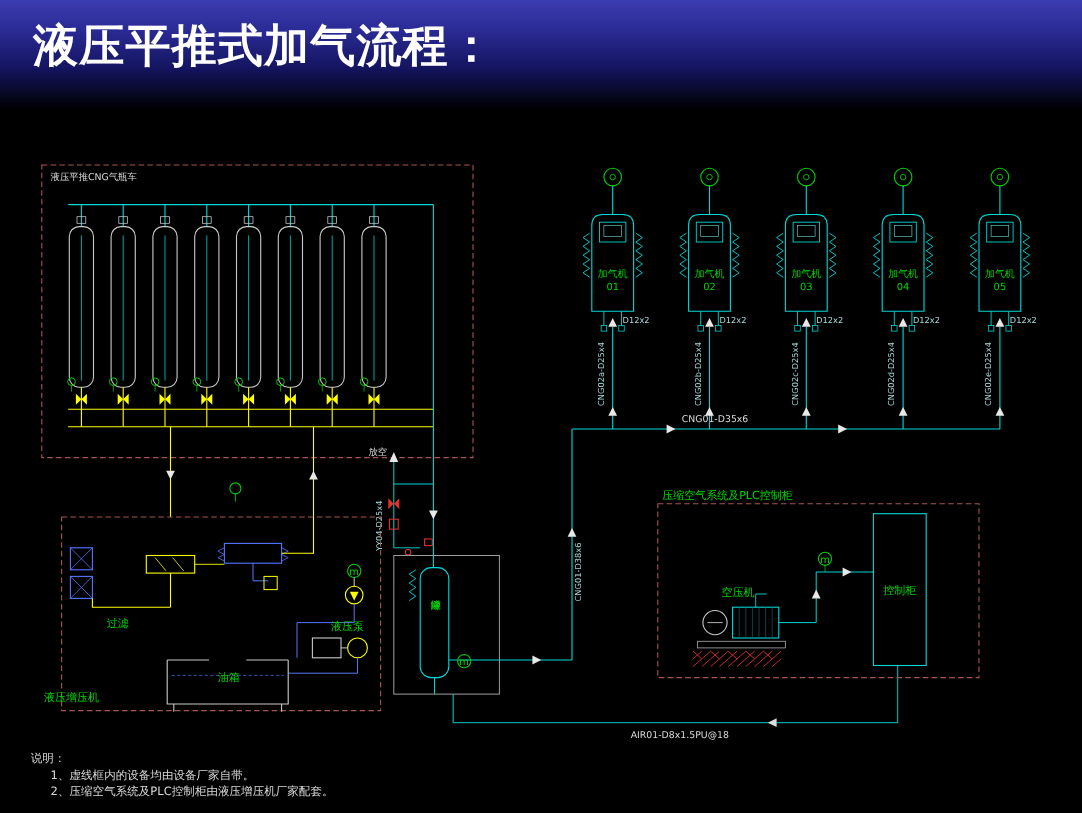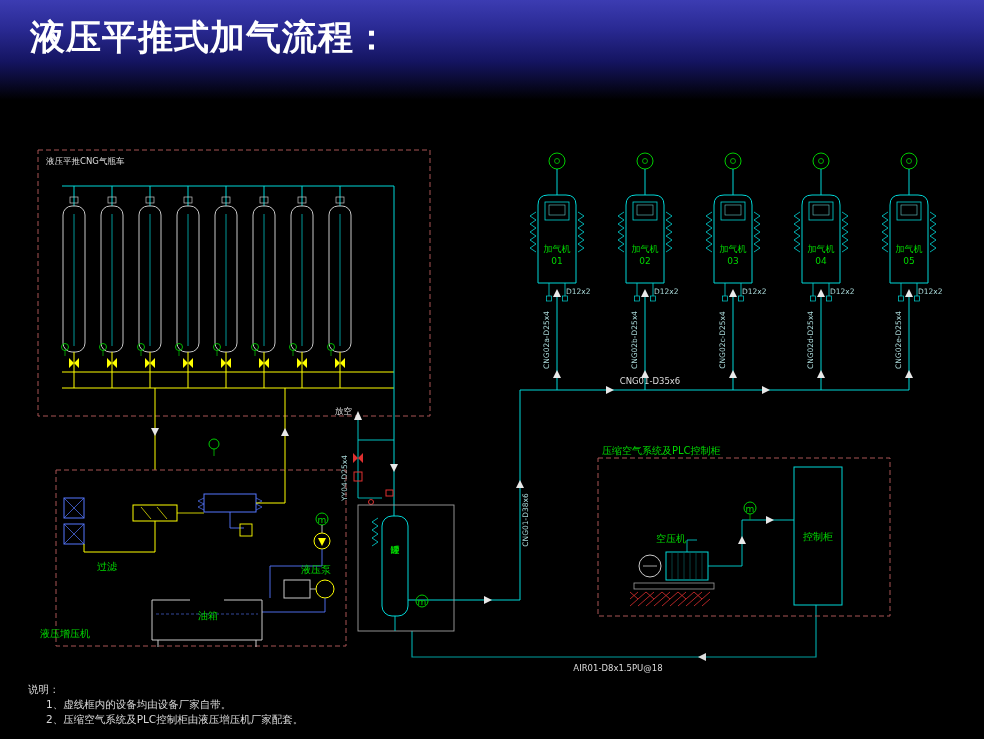--- a/index.html
+++ b/index.html
@@ -1,20 +1,20 @@
 <!DOCTYPE html>
 <html><head>
 <meta charset="utf-8">
 <style>
   html,body { margin:0; padding:0; background:#000; }
   body { width:984px; height:739px; position:relative; overflow:hidden; font-family:"DejaVu Sans",sans-serif; }
   .title-bar { position:absolute; top:0; left:0; width:984px; height:100px;
     background:linear-gradient(180deg,#3c3cb2 0%,#2a2a94 28%,#141460 62%,#000000 100%); }
   .title { padding:14px 0 0 30px; font-family:"Liberation Serif","DejaVu Serif",serif;
-    font-size:35px; font-weight:bold; color:#ffffff; letter-spacing:1px; }
+    font-size:41px; font-weight:bold; color:#ffffff; letter-spacing:1px; }
   svg.diagram { position:absolute; top:0; left:0; }
   text { font-family:"DejaVu Sans",sans-serif; }
   .t-green  { fill:#00d800; font-size:10px; }
   .t-green-s{ fill:#00d800; font-size:9px; }
   .t-dim    { fill:#a9d8d8; font-size:7.5px; }
   .t-white  { fill:#dcdcdc; font-size:8.5px; }
   .t-note   { fill:#d9d9d9; font-size:10.5px; }
   .t-vert   { writing-mode:vertical-rl; text-orientation:upright; }
 </style>
 </head>

